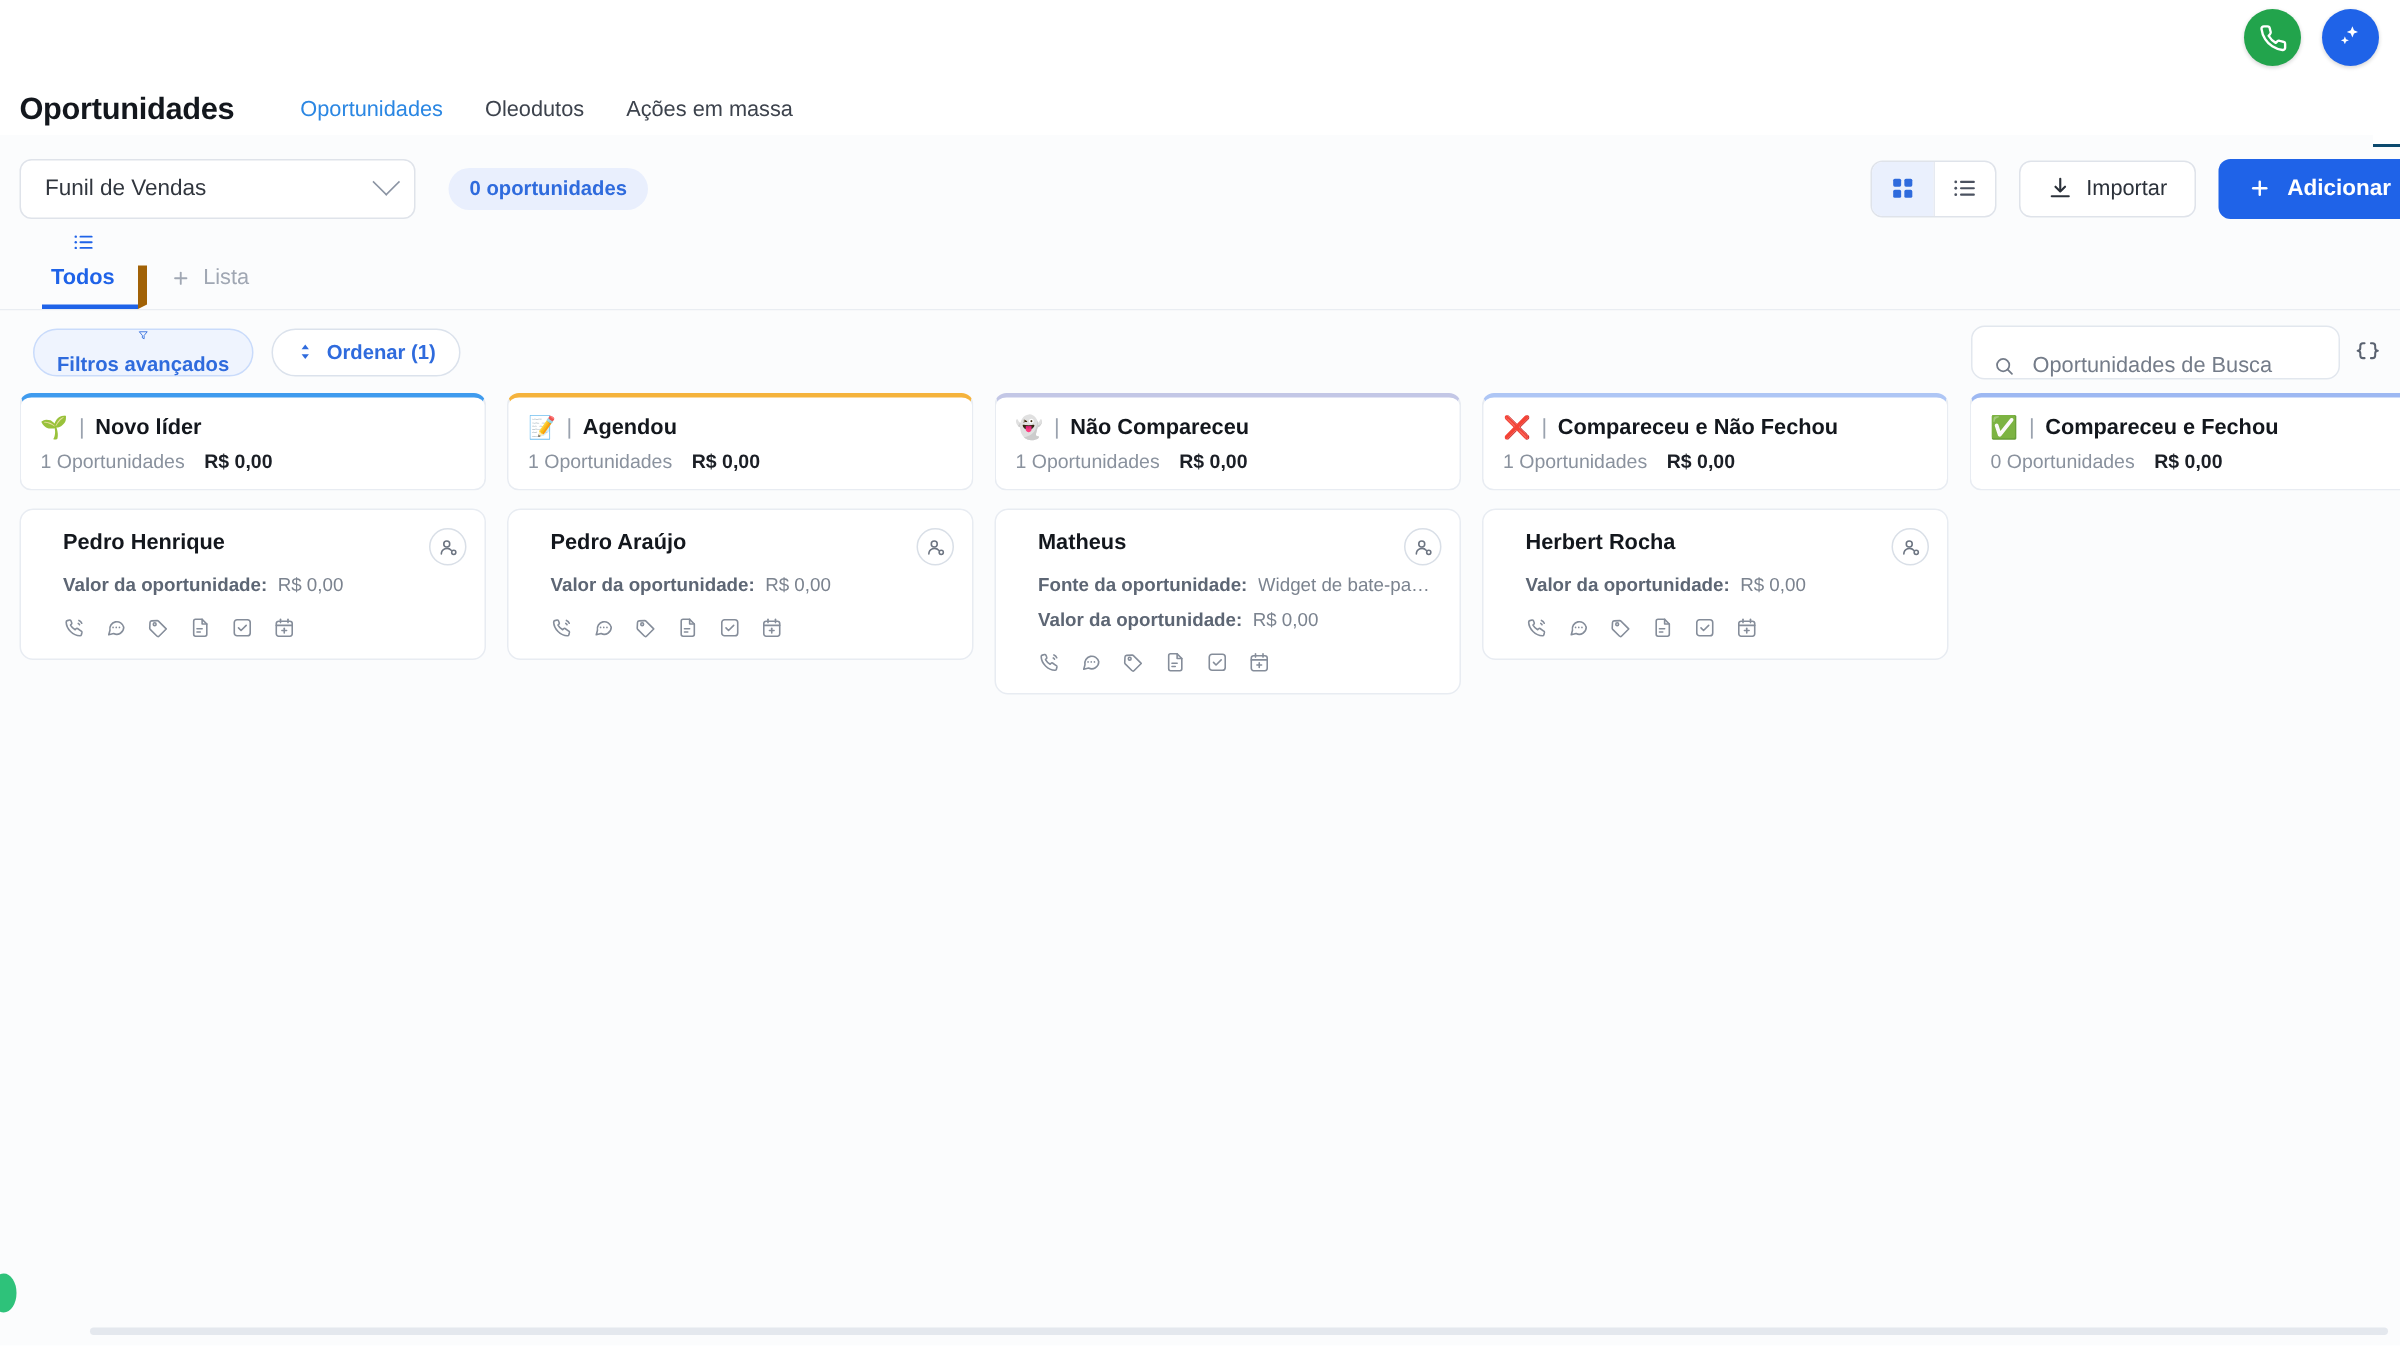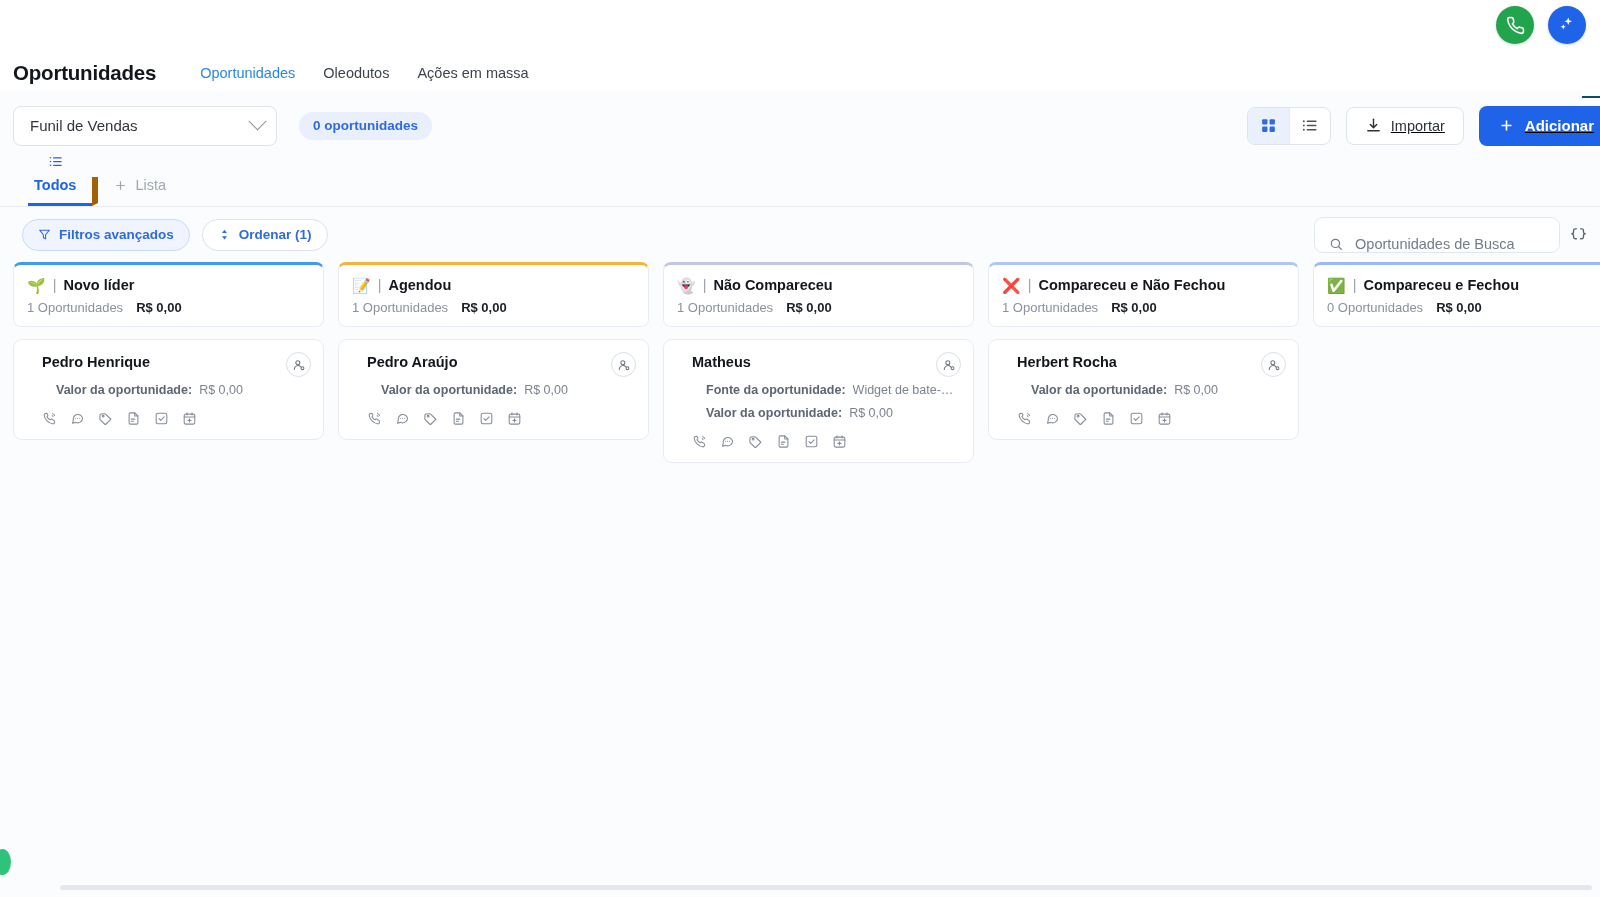--- a/index.html
+++ b/index.html
@@ -55,21 +55,21 @@
     padding: 0 12px 0 16px; cursor: pointer;
   }
   .funnel-select .lbl { font-size: 15px; color: #31363e; }
   .chev { width: 13px; height: 13px; border-right: 1.6px solid #8b94a3; border-bottom: 1.6px solid #8b94a3;
           transform: rotate(45deg) translate(-3px,-3px); }
   .opp-badge {
     margin-left: 22px; height: 28px; padding: 0 14px; border-radius: 14px;
     background: #e9effd; color: #2f6bdd; font-size: 13.5px; font-weight: 700;
     display: flex; align-items: center; white-space: nowrap;
   }
-  .toolbar-right { margin-left: auto; display: flex; align-items: center; gap: 15px; text-decoration: underline; }
+  .toolbar-right { margin-left: auto; display: flex; align-items: center; gap: 15px; }
   .viewtoggle { display: flex; border: 1px solid #dfe3ea; border-radius: 8px; overflow: hidden; background: #fff; height: 38px; }
   .vt-btn { width: 41px; display: flex; align-items: center; justify-content: center; cursor: pointer; }
   .vt-btn.active { background: #eaf0fd; }
   .vt-btn + .vt-btn { border-left: 1px solid #e6eaf1; }
   .btn-import {
     height: 38px; padding: 0 18px; border: 1px solid #dfe3ea; border-radius: 8px; background: #fff;
     display: flex; align-items: center; gap: 9px; font-size: 14.5px; color: #2b313a; cursor: pointer;
   }
   .btn-add {
     height: 40px; padding: 0 20px; border-radius: 8px; background: #1f63e8; color: #fff;
@@ -90,21 +90,21 @@
 
   
   .filterrow {
     position: absolute; top: 207px; left: 0; right: 0; height: 55px;
     display: flex; align-items: center; padding: 0 13px; background: #fbfcfd;
   }
   .pill {
     height: 32px; padding: 0 15px; border-radius: 16px; display: flex; align-items: center;
     gap: 8px; font-size: 13.5px; font-weight: 600; cursor: pointer; white-space: nowrap;
   }
-  .pill-filters { background: #eff4fe; border: 1px solid #c9dbfb; color: #2f6bdd; margin-left: 9px; }
+  .pill-filters { background: #eff4fe; border: 1px solid #c9dbfb; color: #2f6bdd; margin-left: 9px; flex-direction: column; }
   .pill-sort { background: #fff; border: 1px solid #dbe2ec; color: #2f6bdd; margin-left: 12px; }
   .search-wrap { margin-left: auto; display: flex; align-items: center; gap: 10px; }
   .search-box {
     width: 246px; height: 36px; background: #fff; border: 1px solid #e2e7ee; border-radius: 9px;
     display: flex; align-items: flex-end; gap: 12px; padding: 0 14px;
   }
   .search-box input {
     border: none; outline: none; font-size: 14.5px; color: #31363e; width: 100%;
     font-family: "Liberation Sans", sans-serif; background: transparent;
   }
@@ -131,21 +131,21 @@
     background: #fff; border: 1px solid #e8ecf2; border-radius: 9px; padding: 14px 14px 13px 28px;
     position: relative; cursor: pointer;
   }
   .card-name { font-size: 14.5px; font-weight: 700; color: #13171d; padding-right: 34px; }
   .card-avatar {
     position: absolute; top: 12px; right: 12px; width: 25px; height: 25px; border-radius: 50%;
     border: 1px solid #d9dfe7; display: flex; align-items: center; justify-content: center; cursor: pointer;
   }
   .card-fields { margin-top: 13px; display: flex; flex-direction: column; gap: 9px; }
   .fld { font-size: 12.5px; display: flex; gap: 7px; }
-  .fld .k { color: #5c6personal; font-weight: 700; color: #5d6674; white-space: nowrap; margin-left: 14px; }
+  .fld .k { color: #5c6personal; font-weight: 700; color: #5d6674; white-space: nowrap; }
   .fld .v { color: #7b838f; white-space: nowrap; overflow: hidden; text-overflow: ellipsis; }
   .card-icons { margin-top: 14px; display: flex; gap: 13px; align-items: center; }
   .card-icons span { cursor: pointer; display: flex; }
 
   
   .hscroll { position: absolute; left: 60px; right: 8px; bottom: 7px; height: 5px; background: #e4e8ee; border-radius: 3px; }
   .fab-green { position: absolute; left: -6px; bottom: 22px; width: 17px; height: 26px; border-radius: 50%; background: #2ec27a; }
 </style>
 </head>
 <body>

